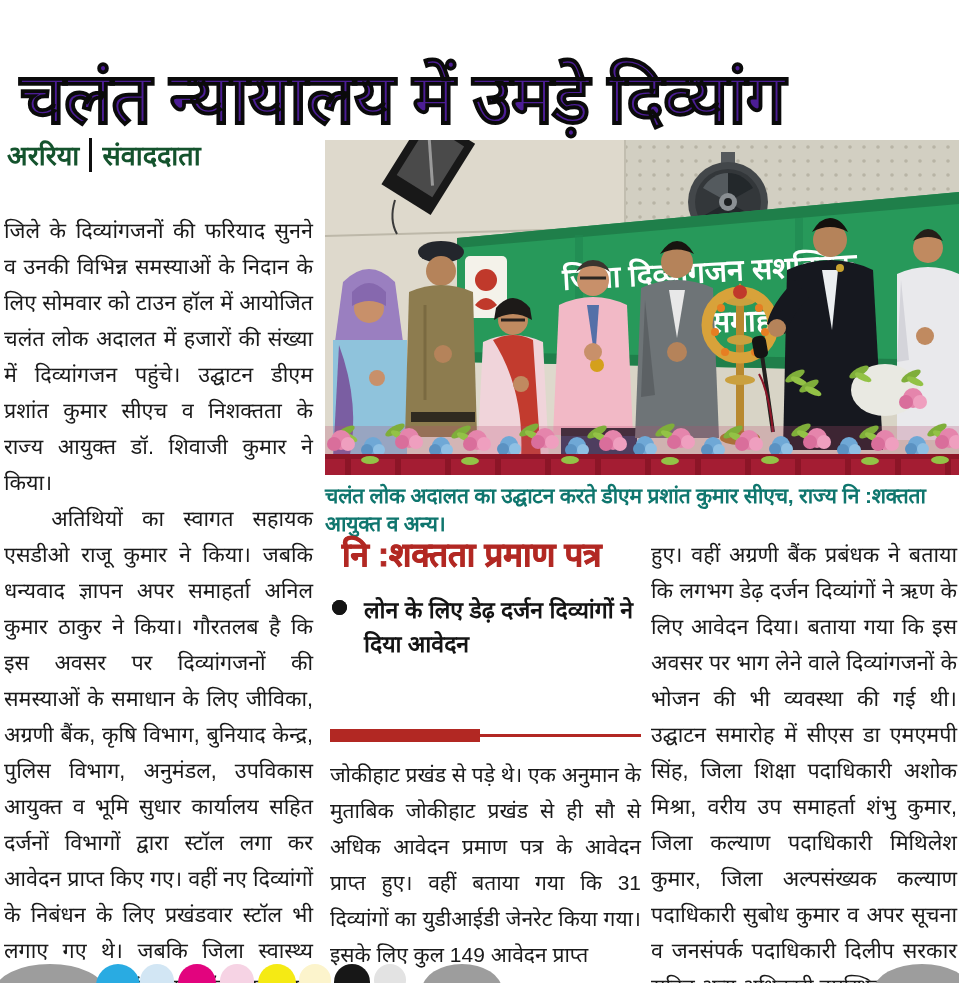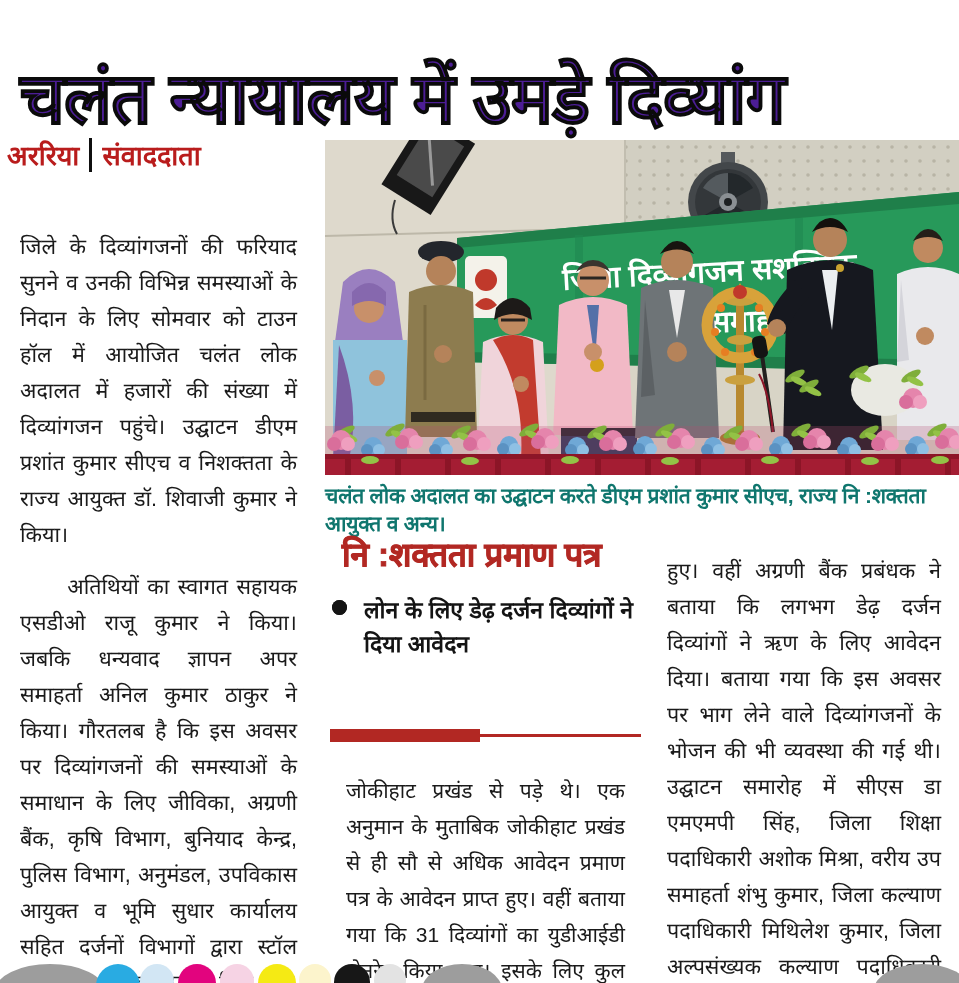--- a/index.html
+++ b/index.html
@@ -12,29 +12,29 @@
   .headline{
     position:absolute;left:4px;top:-4px;width:952px;
     font-size:71px;font-weight:900;line-height:1.55;
     color:#4c1d95;letter-spacing:-1px;
     -webkit-text-stroke:1.6px #0a0a0a;
     white-space:nowrap;
     margin-left:16px;
   }
   .byline{
     position:absolute;left:7px;top:136px;
-    font-size:27px;font-weight:bold;color:#b91c1c;
+    font-size:27px;font-weight:bold;color:#14532d;
     display:flex;align-items:center;gap:10px;
   }
   .byline .bar{display:inline-block;width:3px;height:34px;background:#0f0f0f;}
   .col{
     position:absolute;text-align:justify;color:#1a1a1a;
     font-size:21.5px;line-height:36px;
   }
-  .col p{margin:16px;}
+  .col p{margin:0;}
   .col p.indent{text-indent:2.2em;}
   .left-col{left:4px;top:213px;width:309px;}
   .mid-body{left:330px;top:757px;width:311px;font-size:21px;}
   .right-col{left:651px;top:537px;width:306px;}
   .photo-wrap{position:absolute;left:325px;top:140px;width:634px;height:335px;}
   .photo-wrap svg{display:block;}
   .caption{
     position:absolute;left:325px;top:481px;width:634px;
     font-size:21px;font-weight:700;color:#0f766e;letter-spacing:-0.2px;
   }

